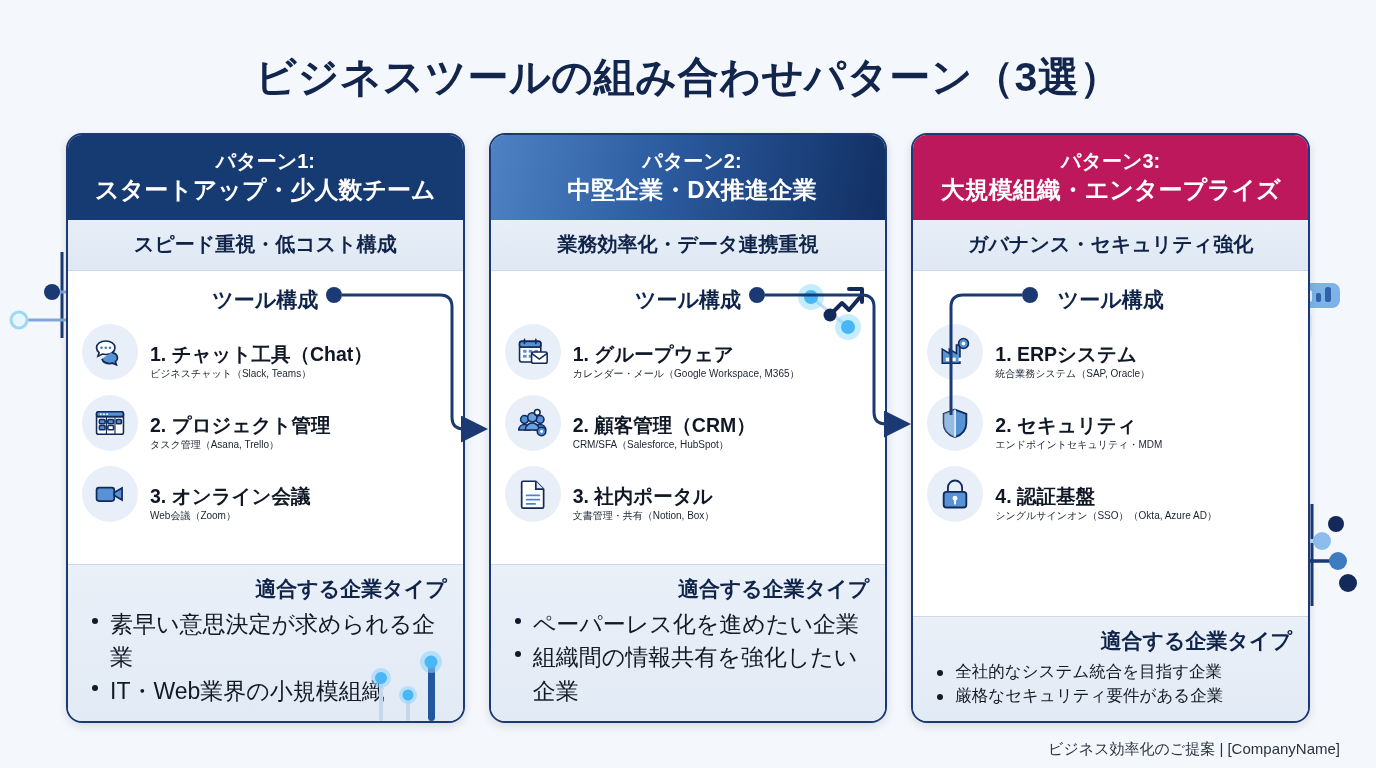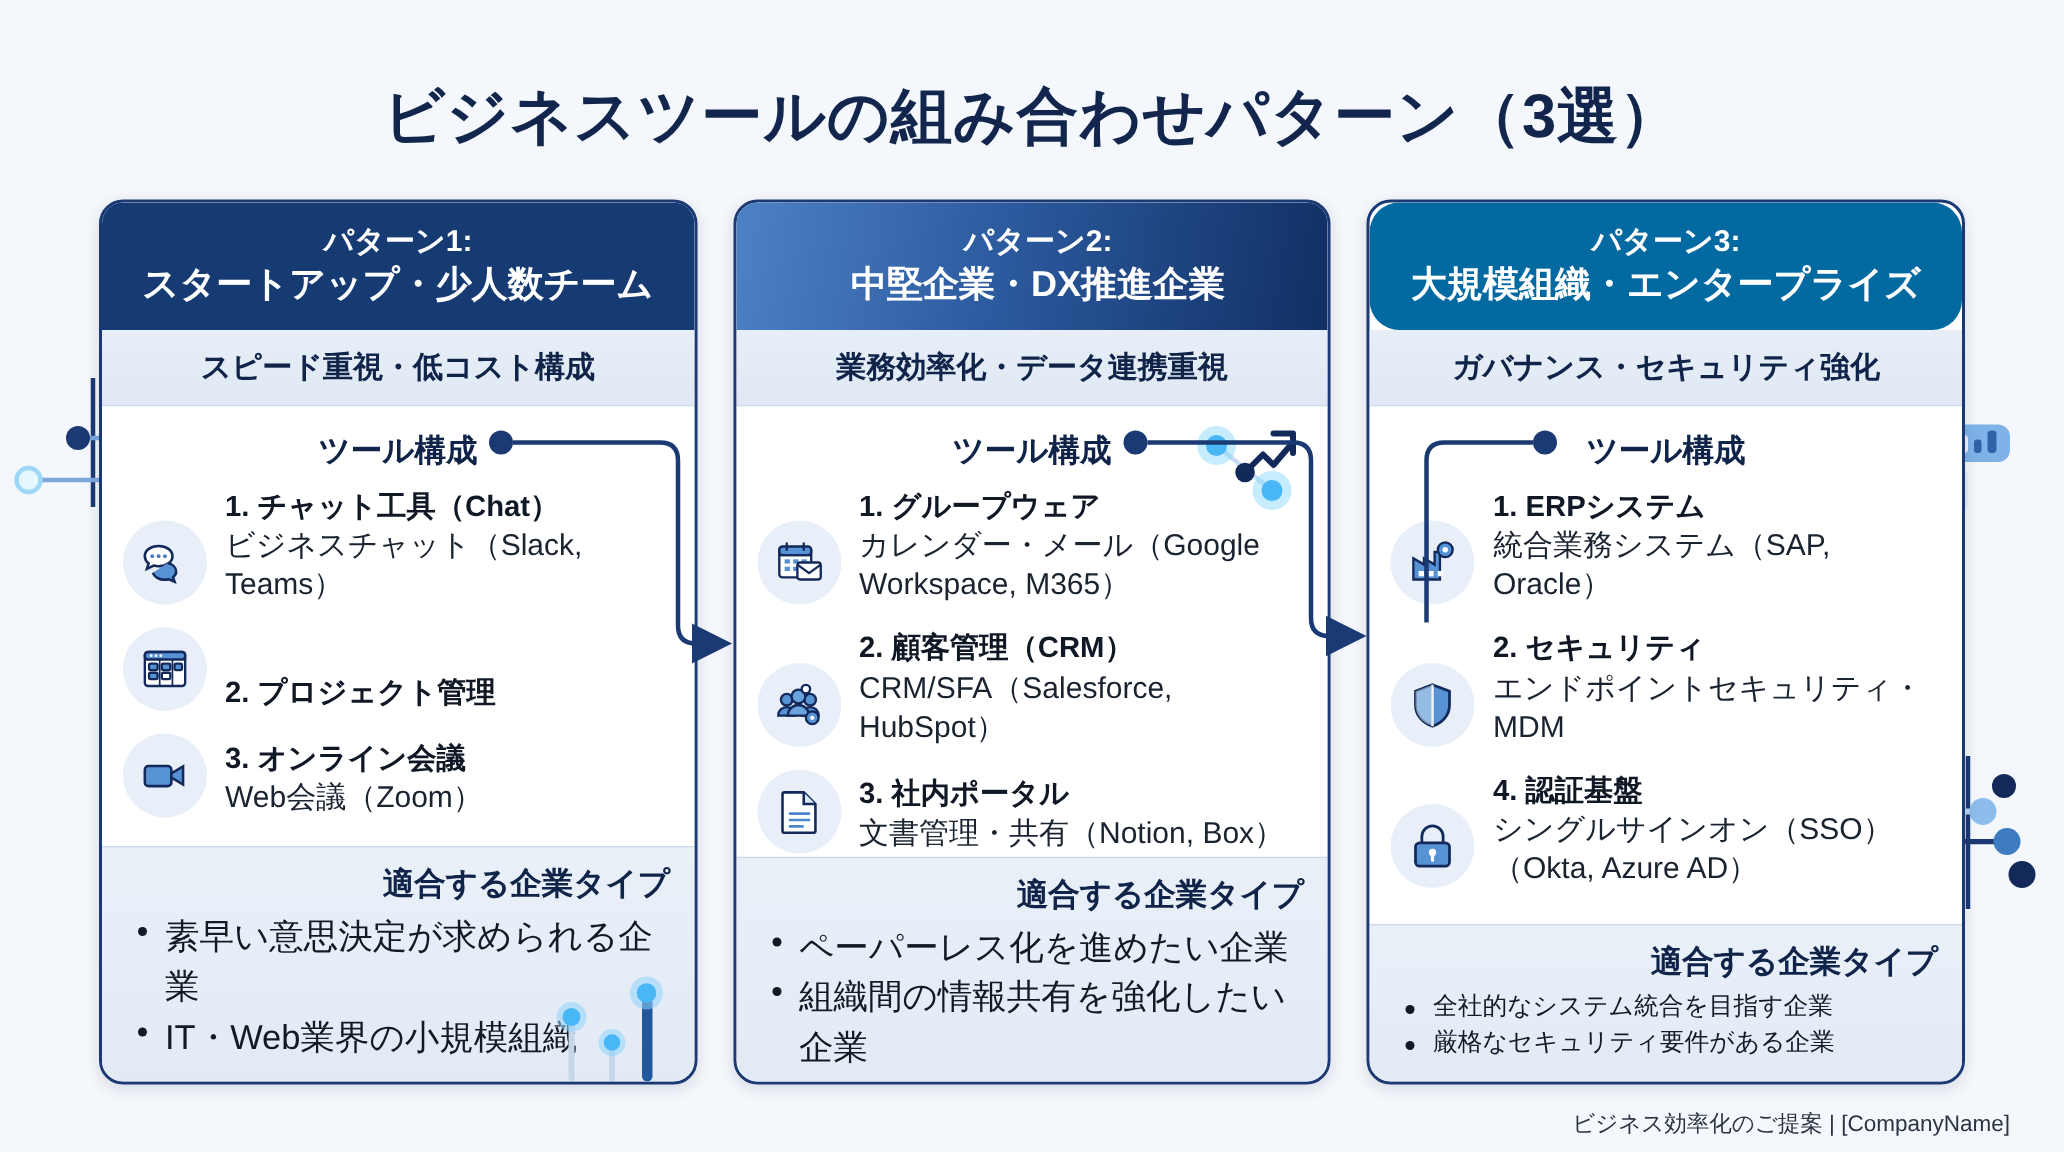--- a/index.html
+++ b/index.html
@@ -53,21 +53,21 @@
     text-align: center;
     color: #ffffff;
     font-weight: bold;
     line-height: 1.32;
   }
   .card-header .ph-num { font-size: 20px; display: block; }
   .card-header .ph-name { font-size: 24px; display: block; }
 
   .card1 .card-header { background: #163a72; }
   .card2 .card-header { background: linear-gradient(100deg, #4d82c4 0%, #2b5a9e 45%, #112f63 100%); padding-left: 18px; }
-  .card3 .card-header { background: #0369a1; border-radius: 20px; }
+  .card3 .card-header { background: #be185d; }
 
   .card-subtitle {
     background: linear-gradient(180deg, #e7eef7 0%, #dfe8f4 100%);
     text-align: center;
     font-size: 20px;
     font-weight: bold;
     color: #10244a;
     padding: 11px 6px 12px;
     border-bottom: 1px solid #ccd9ea;
   }
@@ -102,21 +102,21 @@
   .tool-icon svg { width: 34px; height: 34px; display: block; }
 
   .tool-text { padding-top: 2px; min-width: 0; }
   .tool-name {
     font-size: 19.5px;
     font-weight: bold;
     color: #101826;
     line-height: 1.25;
   }
   .tool-desc {
-    font-size: 20px;
+    font-size: 10px;
     color: #1a2330;
     line-height: 1.3;
     margin-top: 1px;
   }
 
   .card-footer {
     background: linear-gradient(180deg, #e9f0f8 0%, #e2eaf5 100%);
     border-top: 1px solid #ccd9ea;
     padding: 10px 16px 13px;
   }
@@ -254,20 +254,21 @@
               <rect x="9" y="19" width="8" height="6" rx="1.5" fill="#5692d4"></rect>
               <rect x="9" y="27.5" width="8" height="6" rx="1.5" fill="#5692d4"></rect>
               <rect x="21" y="19" width="8" height="6" rx="1.5" fill="#5692d4"></rect>
               <rect x="21" y="27.5" width="8" height="6" rx="1.5" fill="#fff"></rect>
               <rect x="33" y="19" width="7" height="6" rx="1.5" fill="#5692d4"></rect>
               <path d="M19 15v25M31 15v25" stroke="#12295a" stroke-width="1.6"></path>
             </svg>
           </span>
           <div class="tool-text">
             <div class="tool-name">2. プロジェクト管理</div>
+            <div class="tool-desc">タスク管理（Asana, Trello）</div>
           </div>
         </div>
 
         <div class="tool-item">
           <span class="tool-icon">
             <svg viewBox="0 0 48 48" fill="none" stroke="#12295a" stroke-width="2.4">
               <rect x="5" y="15" width="25" height="19" rx="3.5" fill="#5692d4"></rect>
               <path d="M30 22l11-6.5v17L30 26z" fill="#5692d4"></path>
             </svg>
           </span>

